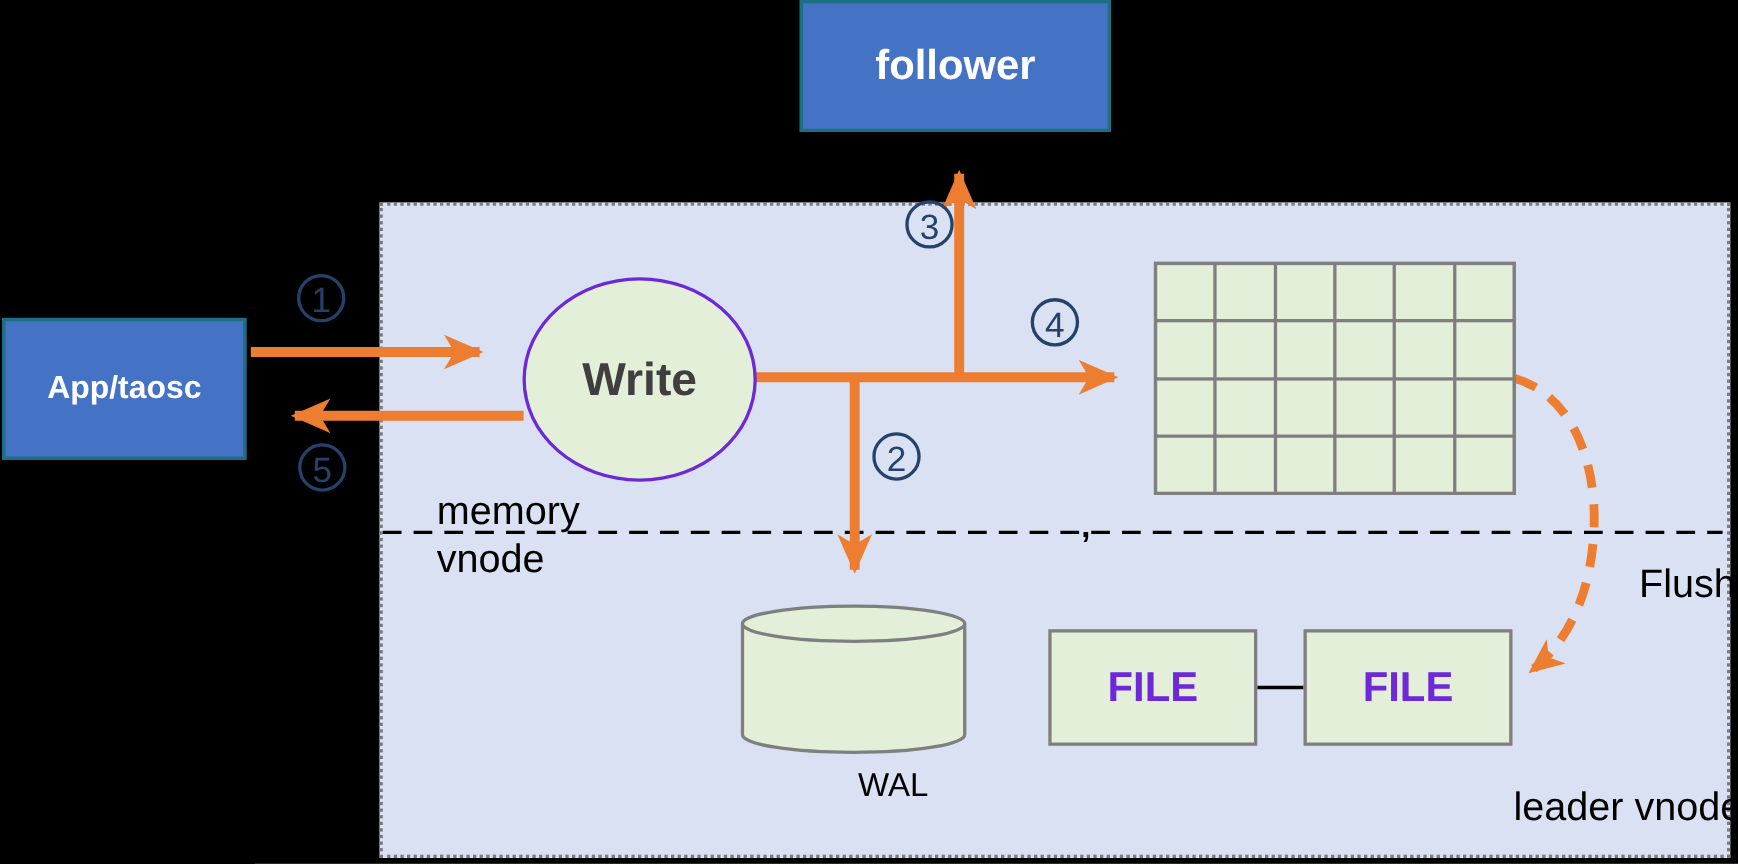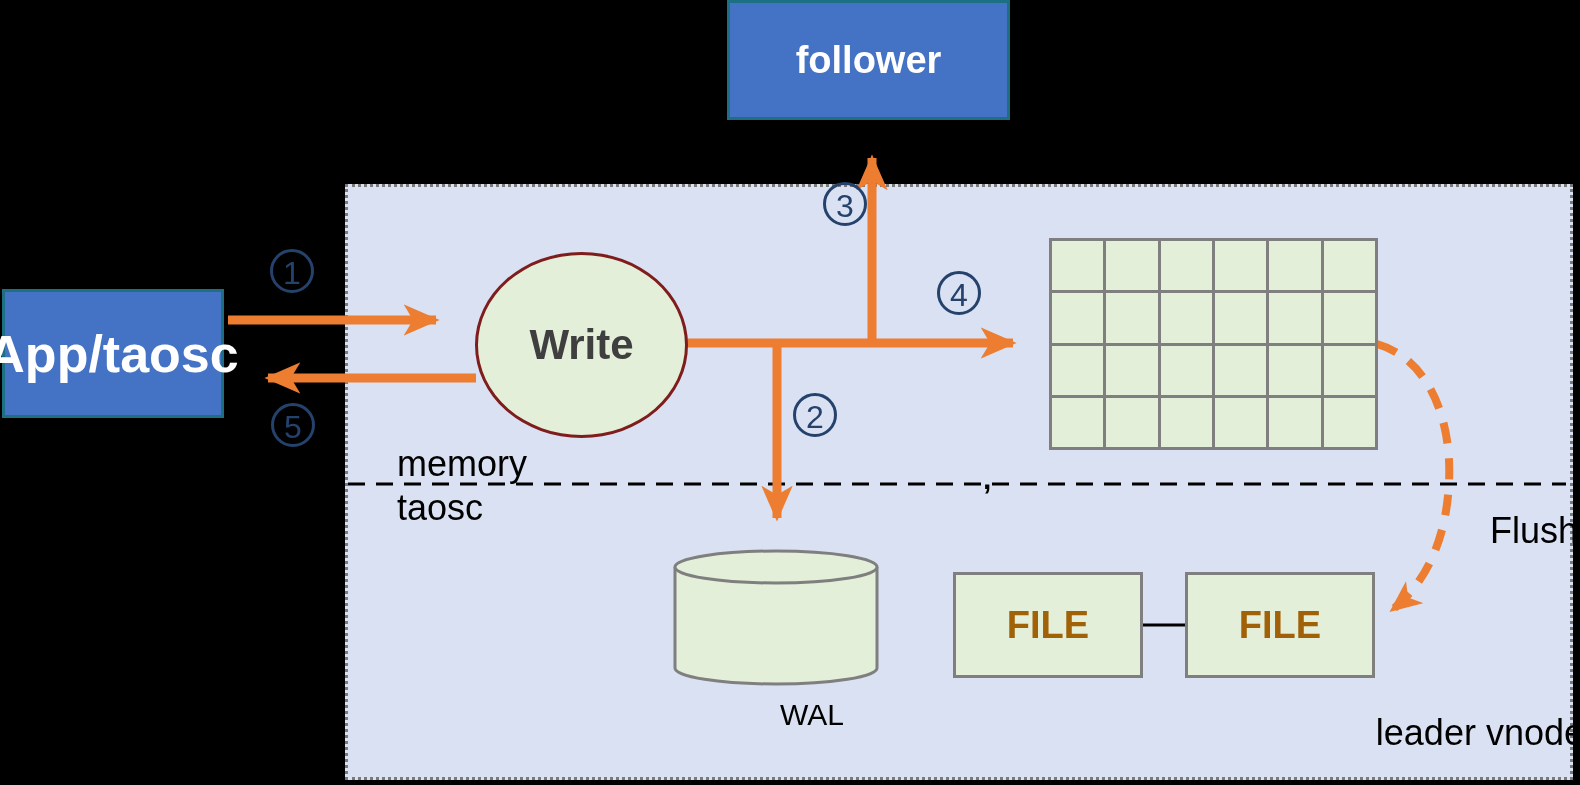--- a/index.html
+++ b/index.html
@@ -11,41 +11,41 @@
   .leader-box{
     position:absolute;left:345px;top:184px;width:1222px;height:590px;
     background:#D9E1F2;border:3px dotted #7a7a7a;
   }
   
   .blue-node{
     position:absolute;background:#4472C4;border:3px solid #1D6F83;
     color:#fff;font-weight:bold;display:flex;flex-direction:column;
     align-items:center;justify-content:center;text-align:center;
   }
-  .app-node{left:2px;top:289px;width:216px;height:123px;font-size:52px;}
+  .app-node{left:2px;top:289px;width:216px;height:123px;font-size:29px;}
   .follower-node{left:727px;top:0px;width:277px;height:114px;font-size:38px;line-height:46px;}
   
   .write-circle{
     position:absolute;left:475px;top:252px;width:207px;height:180px;
-    background:#E3EFD9;border:3px solid #7f1d1d;border-radius:50%;
+    background:#E3EFD9;border:3px solid #6d28d9;border-radius:50%;
     display:flex;align-items:center;justify-content:center;
     font-size:42px;font-weight:bold;color:#3F3F3F;
   }
   
   .memtable-grid{
     position:absolute;left:1049px;top:238px;width:323px;height:206px;
     display:grid;background:#7F7F7F;border:3px solid #7F7F7F;
     grid-auto-rows:1fr;gap:3px;
   }
   .memtable-grid .cell{background:#E3EFD9;}
   
   .file-node{
     position:absolute;width:184px;height:100px;background:#E3EFD9;
     border:3px solid #7F7F7F;display:flex;align-items:center;justify-content:center;
-    font-size:38px;font-weight:bold;color:#a16207;
+    font-size:38px;font-weight:bold;color:#6d28d9;
   }
   .file-1{left:953px;top:572px;}
   .file-2{left:1185px;top:572px;}
   
   .plain-label{position:absolute;color:#000;font-size:36px;white-space:nowrap;margin-left:32px;}
   .lbl-memory{left:365px;top:443px;}
   .lbl-disk{left:365px;top:487px;}
   .lbl-wal{left:700px;top:698px;width:160px;text-align:center;font-size:30px;}
   .lbl-flush{left:1458px;top:510px;}
   .lbl-leader{left:1240px;top:712px;width:312px;text-align:right;}
@@ -139,21 +139,21 @@
     </div>
 
   <div class="file-node file-1">
     <span>FILE</span>
   </div>
   <div class="file-node file-2">
     <span>FILE</span>
   </div>
 
   <div class="plain-label lbl-memory">memory</div>
-  <div class="plain-label lbl-disk">taosc</div>
+  <div class="plain-label lbl-disk">vnode</div>
   <div class="plain-label lbl-wal">WAL</div>
   <div class="plain-label lbl-flush">Flush</div>
   <div class="plain-label lbl-leader">leader vnode</div>
   <div class="plain-label lbl-divider-mark">,</div>
 
   <div class="step step-1">1</div>
   <div class="step step-2">2</div>
   <div class="step step-3">3</div>
   <div class="step step-4">4</div>
   <div class="step step-5">5</div>

